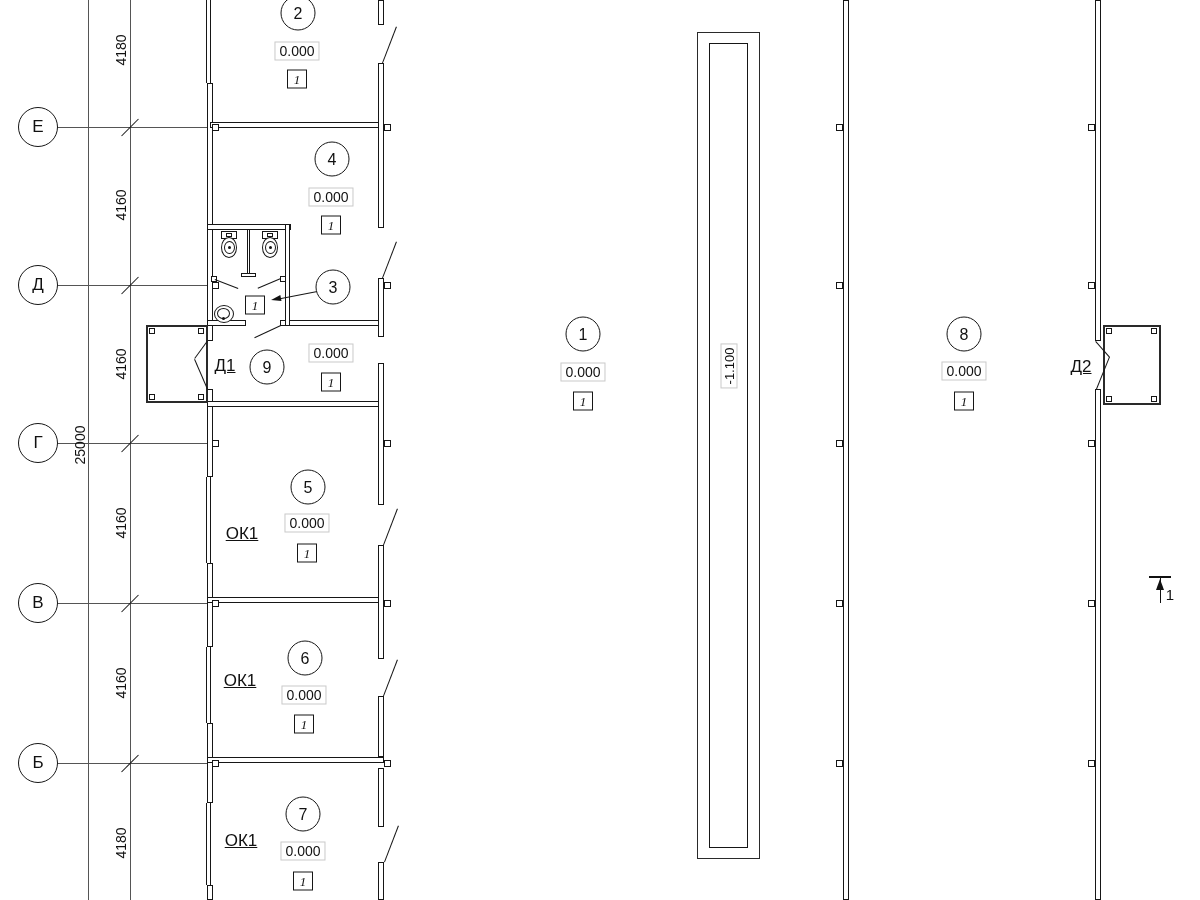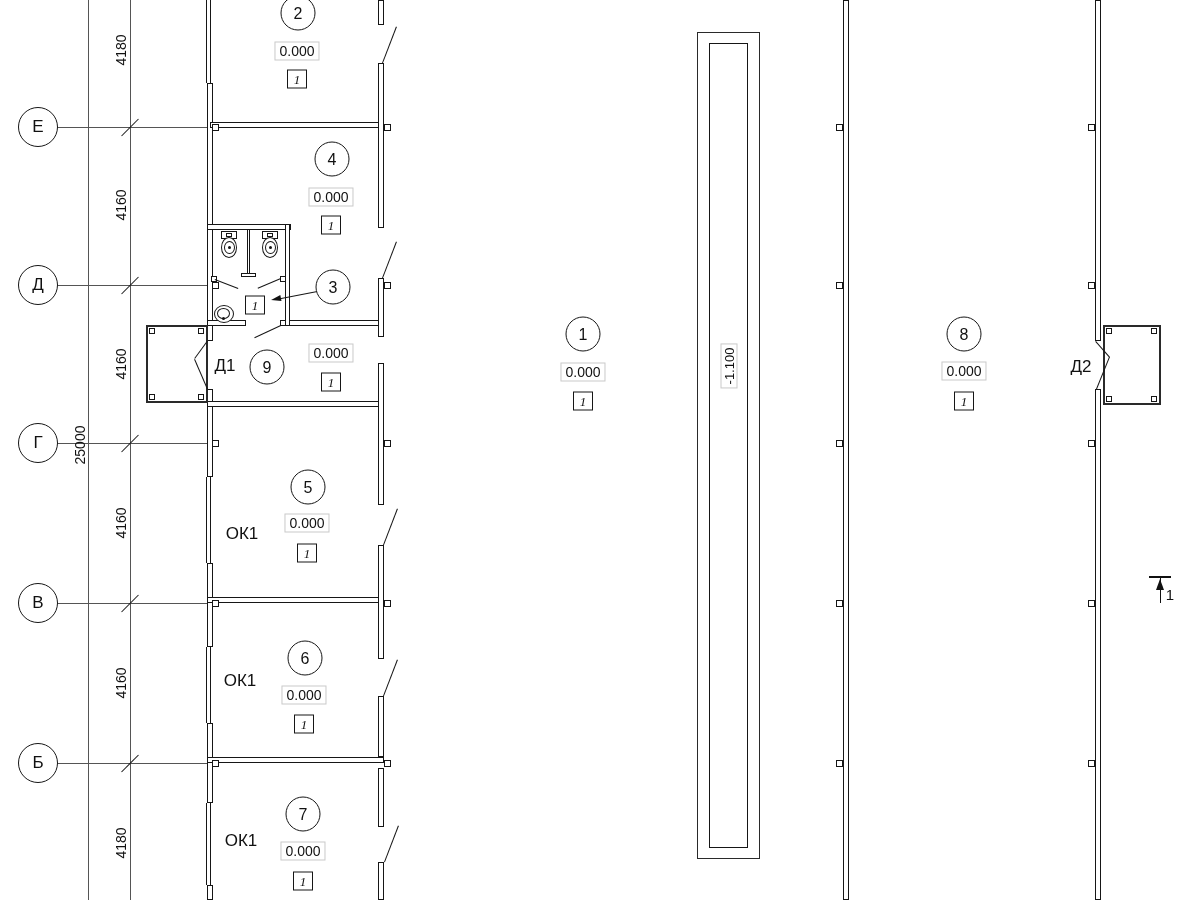--- a/index.html
+++ b/index.html
@@ -22,21 +22,21 @@
     background:#fff;display:flex;align-items:center;justify-content:center;font-size:17px;
     transform:translate(-50%,-50%);}
   .room-circle{position:absolute;width:33px;height:33px;border:1.2px solid #161616;border-radius:50%;
     background:#fff;display:flex;align-items:center;justify-content:center;font-size:16px;
     transform:translate(-50%,-50%);}
   .elev{position:absolute;transform:translate(-50%,-50%);font-size:14px;line-height:17px;
     background:#fff;border:1px solid #c9c9c9;padding:0 4px;white-space:nowrap;}
   .fin{position:absolute;width:18px;height:17px;border:1.2px solid #161616;background:#fff;
     transform:translate(-50%,-50%);display:flex;align-items:center;justify-content:center;
     font-family:"Liberation Serif",serif;font-style:italic;font-size:13px;}
-  .lbl{position:absolute;transform:translate(-50%,-50%);font-size:17px;white-space:nowrap;}
+  .lbl{position:absolute;transform:translate(-50%,-50%);font-size:17px;white-space:nowrap;text-decoration:underline;}
   .dimtxt{position:absolute;transform:translate(-50%,-50%) rotate(-90deg);font-size:14px;white-space:nowrap;}
   .ramptxt{position:absolute;transform:translate(-50%,-50%) rotate(-90deg);font-size:13px;white-space:nowrap;
     background:#fff;border:1px solid #c9c9c9;padding:0 3px;}
   .fix{position:absolute;box-sizing:border-box;border:1.2px solid #161616;background:#fff;}
   .oval{border-radius:50%;}
   .dot{position:absolute;width:3px;height:3px;border-radius:50%;background:#111;}
   .tri-left{position:absolute;width:0;height:0;border-top:3.5px solid transparent;
     border-bottom:3.5px solid transparent;border-right:10px solid #111;}
   .tri-up{position:absolute;width:0;height:0;border-left:4.5px solid transparent;
     border-right:4.5px solid transparent;border-bottom:11px solid #111;}

